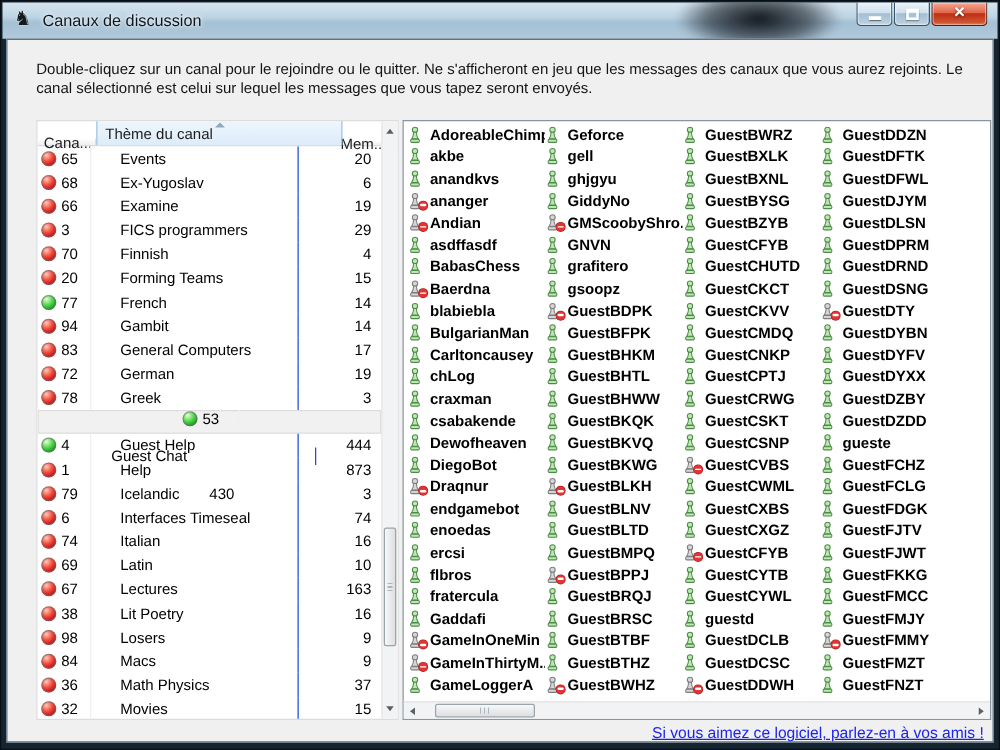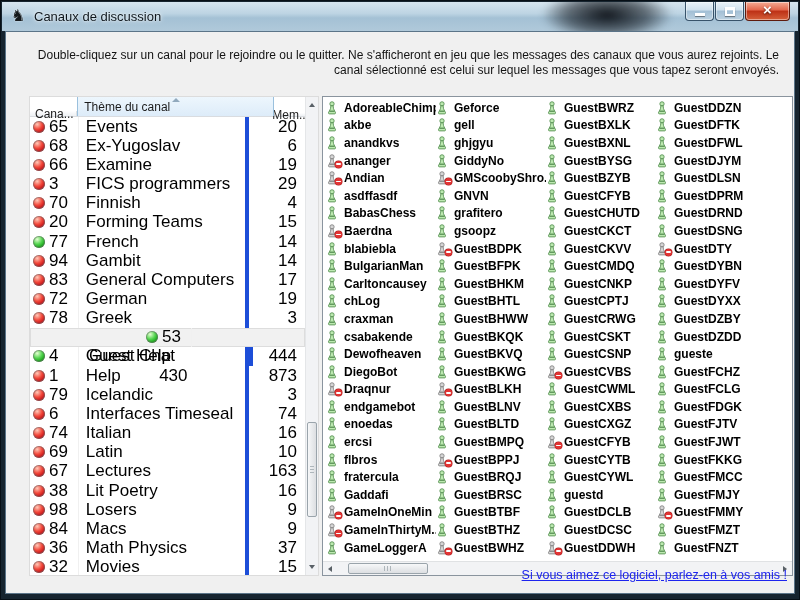--- a/index.html
+++ b/index.html
@@ -30,43 +30,43 @@
     text-shadow:0 1px 2px rgba(0,0,0,.6); }
   .glyph-min { position:absolute; left:9px; top:11px; width:10px; height:3px; background:#fff;
     box-shadow:0 1px 1px rgba(0,0,0,.45); }
   .glyph-max { position:absolute; left:9px; top:5px; width:10px; height:9px;
     border:2px solid #fff; border-top-width:3px; box-shadow:0 1px 1px rgba(0,0,0,.4); }
 
   
   .client { position:absolute; top:30px; left:4px; right:4px; bottom:5px;
     background:#f0f0f0; border:1px solid #5b7488; }
   .instructions { position:absolute; left:23px; top:16px; width:750px;
-    font-size:12px; line-height:15px; color:#141414;text-align:right; }
+    font-size:12px; line-height:15px; color:#141414; }
 
   
   .chtable { position:absolute; left:23px; top:64px; width:290px; height:480px;
     background:#fff; border:1px solid #dcdcdc; }
   .thead { display:flex; height:20px; font-size:12px; color:#1c1c1c;
     border-bottom:1px solid #d9dce0; }
   .hcell { background:linear-gradient(180deg,#ffffff 0%,#f6f7f9 45%,#eef1f4 100%);
     border-right:1px solid #dde0e3; display:flex; align-items:center; }
   .hc1 { width:49px; padding-left:5px;margin-top:14px; }
   .hc2 { width:205px; padding-left:6px; position:relative;
     background:linear-gradient(180deg,#edf6fd 0%,#ddecf9 100%);
     border-left:1px solid #9ac0dd; border-right:1px solid #9ac0dd; }
   .hc2 .sort-chevron { position:absolute; top:1px; left:50%; margin-left:-4px;
     width:0; height:0; border-left:4px solid transparent; border-right:4px solid transparent;
     border-bottom:4px solid #91a9bd; }
   .hc3 { width:44px; justify-content:flex-end; padding-right:8px;margin-top:16px; }
   .tbody { position:absolute; top:20px; left:0; right:13px; bottom:0; overflow:hidden; }
-  .crow { display:flex; height:19.16px; align-items:center; font-size:17px; color:#000; }
+  .crow { display:flex; height:19.16px; align-items:center; font-size:12px; color:#000;gap:16px; }
   .crow.selected { background:#f1f1f1; box-shadow:inset 0 0 0 1px #ddden; box-shadow:inset 0 0 0 1px #dddddd;flex-direction:column; }
   .cc1 { width:49px; display:flex; align-items:center; padding-left:3px; gap:4px;
     border-right:1px solid #f0f0f0; height:100%; }
-  .cc2 { width:171px; padding-left:7px; border-right:4px solid #1d4ed8; height:100%;
+  .cc2 { width:171px; padding-left:7px; border-right:1px solid #1d4ed8; height:100%;
     display:flex; align-items:center; }
   .cc3 { width:56px; text-align:right; padding-right:8px; height:100%;
     display:flex; align-items:center; justify-content:flex-end; }
   .led { width:12px; height:12px; border-radius:50%; flex:none; }
   .led.red { background:radial-gradient(circle at 35% 28%, #ffc9b8 0%, #f2473a 42%, #c01318 72%, #8c0b0e 100%);
     box-shadow:inset 0 0 0 1px rgba(110,110,110,.6); }
   .led.green { background:radial-gradient(circle at 35% 28%, #e4ffd2 0%, #52d44e 42%, #17a017 72%, #0c7a0c 100%);
     box-shadow:inset 0 0 0 1px rgba(110,110,110,.6); }
 
   
@@ -112,21 +112,21 @@
     border-left:4.5px solid #596066; }
   .hthumb { margin-left:11px; width:80px; height:11px; position:relative;
     border:1px solid #9aa4ab; border-radius:2px;
     background:linear-gradient(180deg,#f7f8f9 0%,#eaecee 45%,#dddfe2 100%); }
   .hthumb::after { content:''; position:absolute; top:2px; bottom:2px; left:50%; width:8px;
     transform:translateX(-50%);
     background:repeating-linear-gradient(90deg,#aeb6bb 0 1px, transparent 1px 3px); }
   .harrow.right { margin-left:auto; }
 
   
-  .footer-link { position:absolute; right:7px; top:536px; font-size:12.5px;
+  .footer-link { position:absolute; right:7px; top:547px; font-size:12.5px;
     color:#1d24ee; text-decoration:underline; cursor:pointer; }
 </style>
 </head>
 <body>
 
 <div class="window">
 
   <div class="titlebar">
     <span class="app-icon">♞</span>
     <span class="title-text">Canaux de discussion</span>

